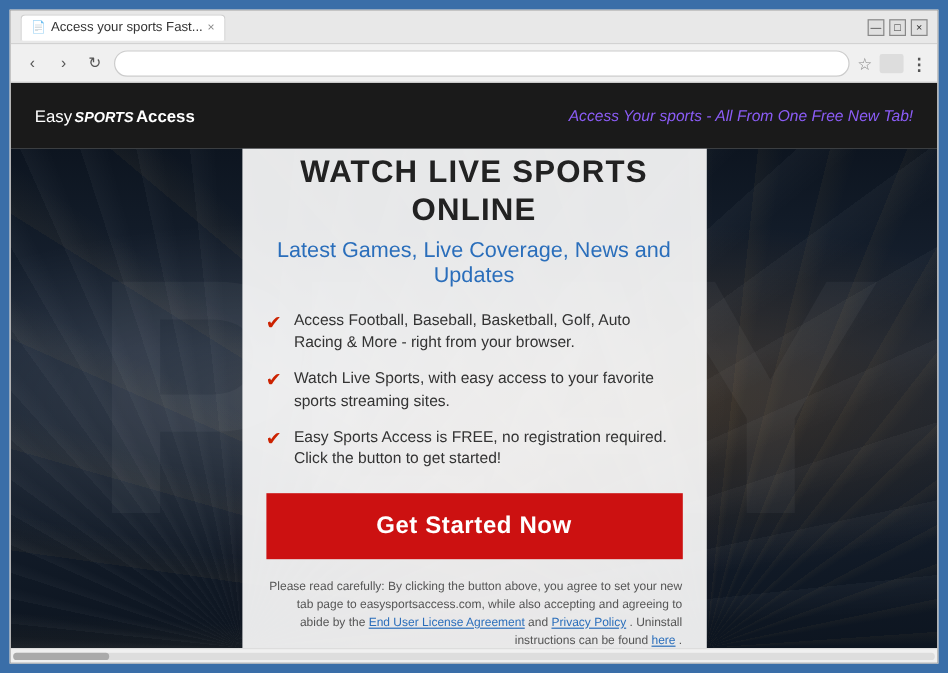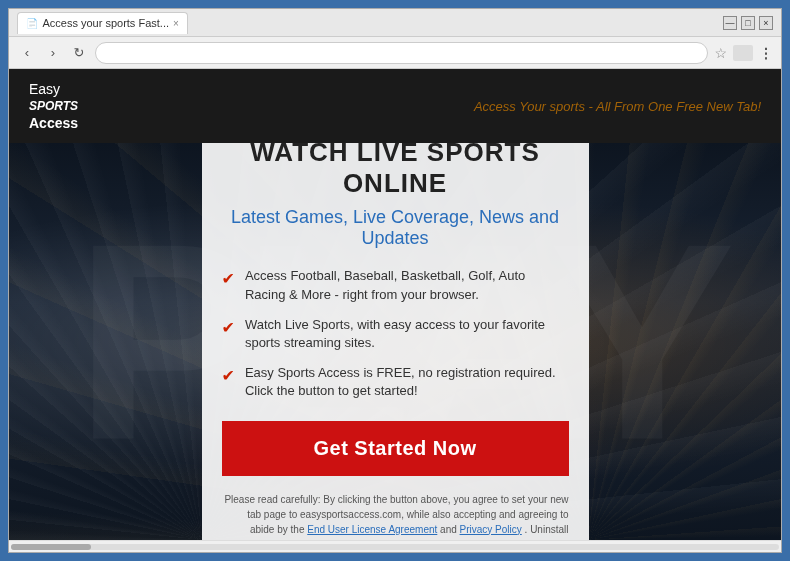--- a/index.html
+++ b/index.html
@@ -157,21 +157,20 @@
       display: flex;
       align-items: center;
       justify-content: space-between;
       min-height: 55px;
     }
 
     .logo {
       display: flex;
       align-items: baseline;
       gap: 2px;
-      flex-direction: column;
     }
 
     .logo-easy {
       color: #fff;
       font-size: 14px;
       font-weight: normal;
     }
 
     .logo-sports {
       color: #fff;
@@ -180,21 +179,21 @@
       font-style: italic;
     }
 
     .logo-access {
       color: #fff;
       font-size: 14px;
       font-weight: bold;
     }
 
     .header-tagline {
-      color: #a16207;
+      color: #8b5cf6;
       font-size: 13px;
       font-style: italic;
     }
 
     
     .hero {
       flex: 1;
       position: relative;
       background: #1a2a3a;
       overflow: hidden;

